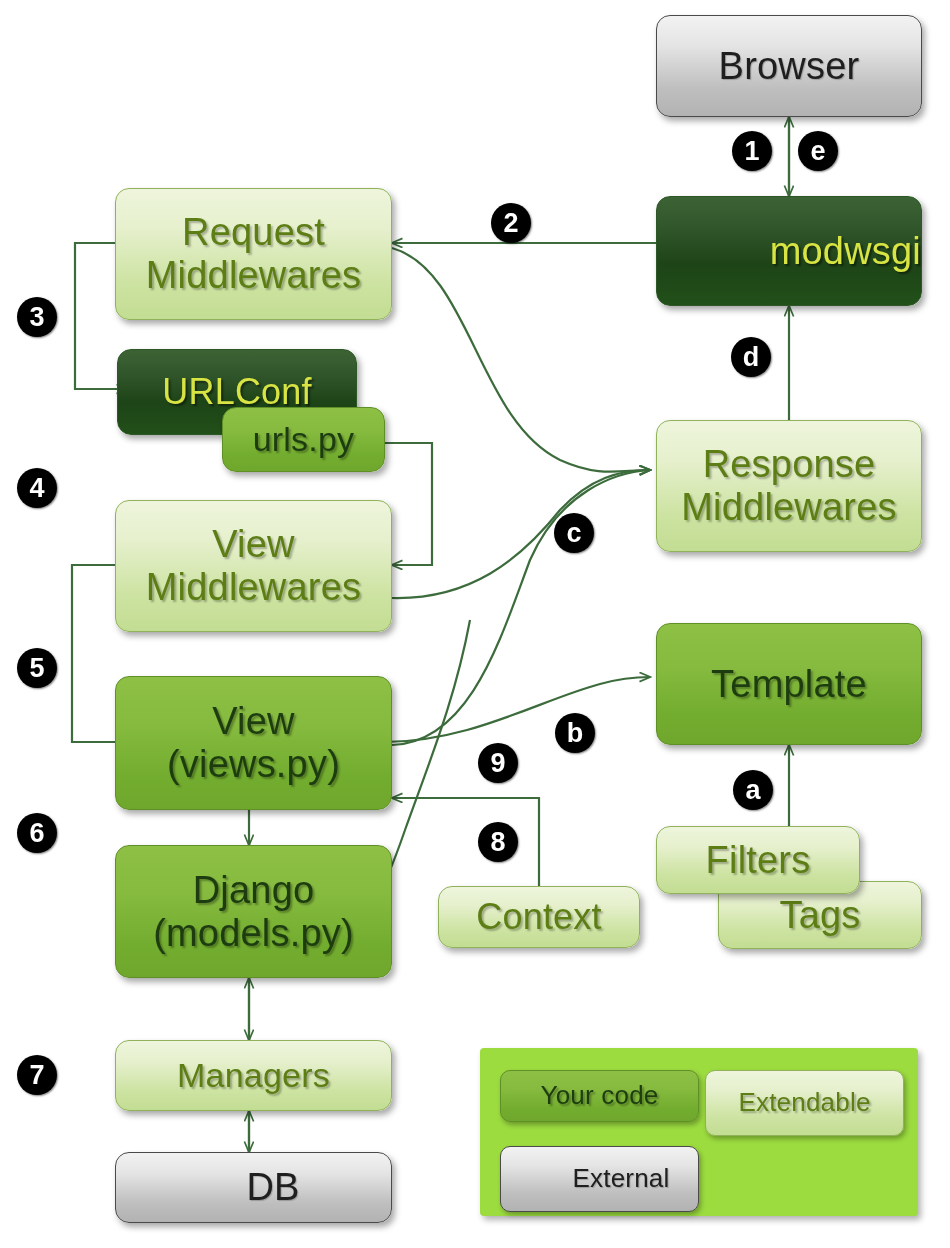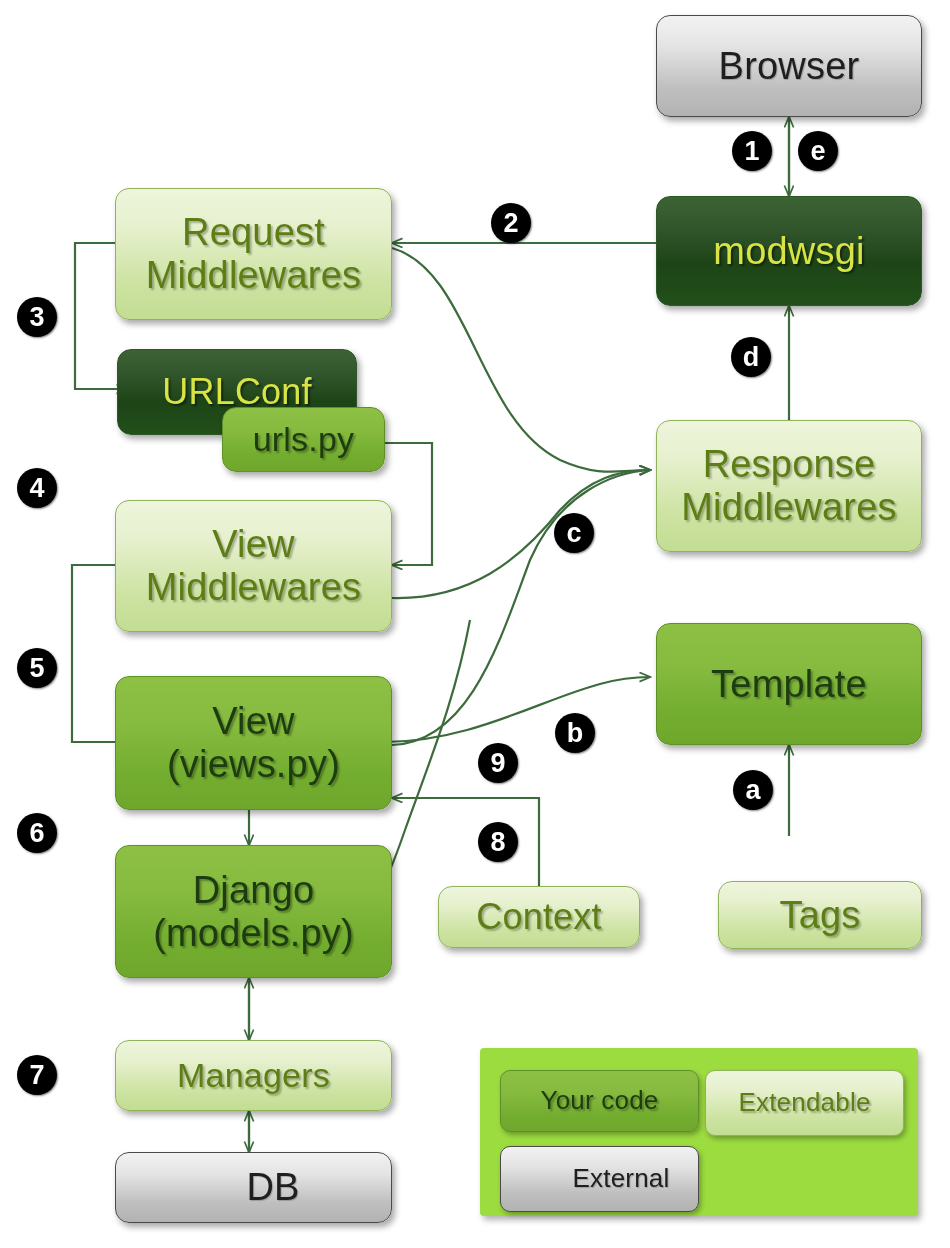--- a/index.html
+++ b/index.html
@@ -164,21 +164,21 @@
 
       <path d="M789,836 L789,745" marker-end="url(#ah)"></path>
 
     </g>
   </svg>
 
   <div class="node skin-external" style="left:656px; top:15px; width:266px; height:102px; font-size:38px;">
     <span class="label">Browser</span>
   </div>
 
-  <div class="node skin-django" style="left:656px; top:196px; width:266px; height:110px; font-size:38px;">
+  <div class="node skin-django" style="left:656px; top:196px; width:266px; height:110px; font-size:38px;text-align:right;">
     <span class="label">modwsgi</span>
   </div>
 
   <div class="node skin-extendable" style="left:115px; top:188px; width:277px; height:132px; font-size:38px;">
     <span class="label">Request
 Middlewares</span>
   </div>
 
   <div class="node skin-django" style="left:117px; top:349px; width:240px; height:86px; font-size:36px; z-index:5;">
     <span class="label">URLConf</span>
@@ -213,20 +213,23 @@
 
   <div class="node skin-extendable" style="left:656px; top:420px; width:266px; height:132px; font-size:38px;">
     <span class="label">Response
 Middlewares</span>
   </div>
 
   <div class="node skin-code" style="left:656px; top:623px; width:266px; height:122px; font-size:38px;">
     <span class="label">Template</span>
   </div>
 
+  <div class="node skin-extendable" style="left:656px; top:826px; width:204px; height:68px; font-size:38px; z-index:7;">
+    <span class="label">Filters</span>
+  </div>
 
   <div class="node skin-extendable" style="left:718px; top:881px; width:204px; height:68px; font-size:38px; z-index:6;">
     <span class="label">Tags</span>
   </div>
 
   <div class="node skin-extendable" style="left:438px; top:886px; width:202px; height:62px; font-size:36px;">
     <span class="label">Context</span>
   </div>
 
   <div class="bullet" style="left:732px; top:131px;">
@@ -278,21 +281,21 @@
 
   <div class="bullet" style="left:478px; top:822px;">
     <span>8</span>
     </div>
 
   <div class="bullet" style="left:17px; top:1055px;">
     <span>7</span>
     </div>
 
   <div id="legend">
-    <div class="node skin-code" style="left:20px; top:22px; width:199px; height:62px;">
+    <div class="node skin-code" style="left:20px; top:22px; width:199px; height:52px;">
       <span class="label">Your code</span>
     </div>
     <div class="node skin-extendable" style="left:225px; top:22px; width:199px; height:66px;">
       <span class="label">Extendable</span>
     </div>
     <div class="node skin-external" style="left:20px; top:98px; width:199px; height:66px;padding-left:43px;">
       <span class="label">External</span>
     </div>
   </div>
 

